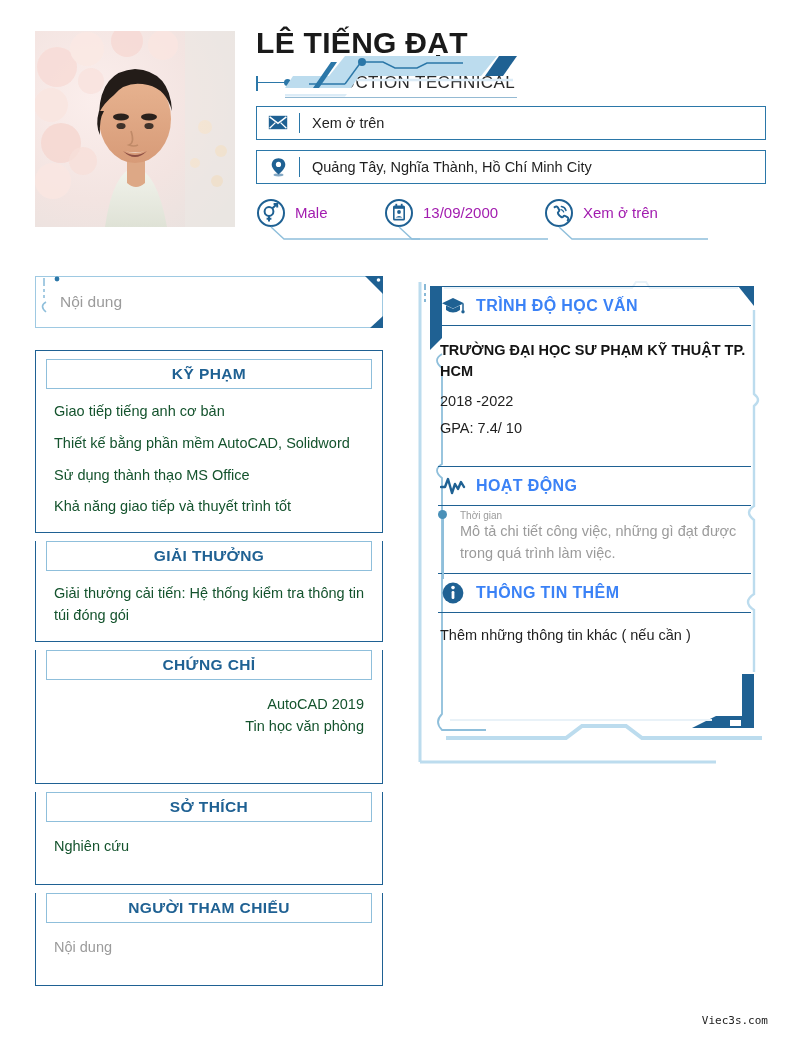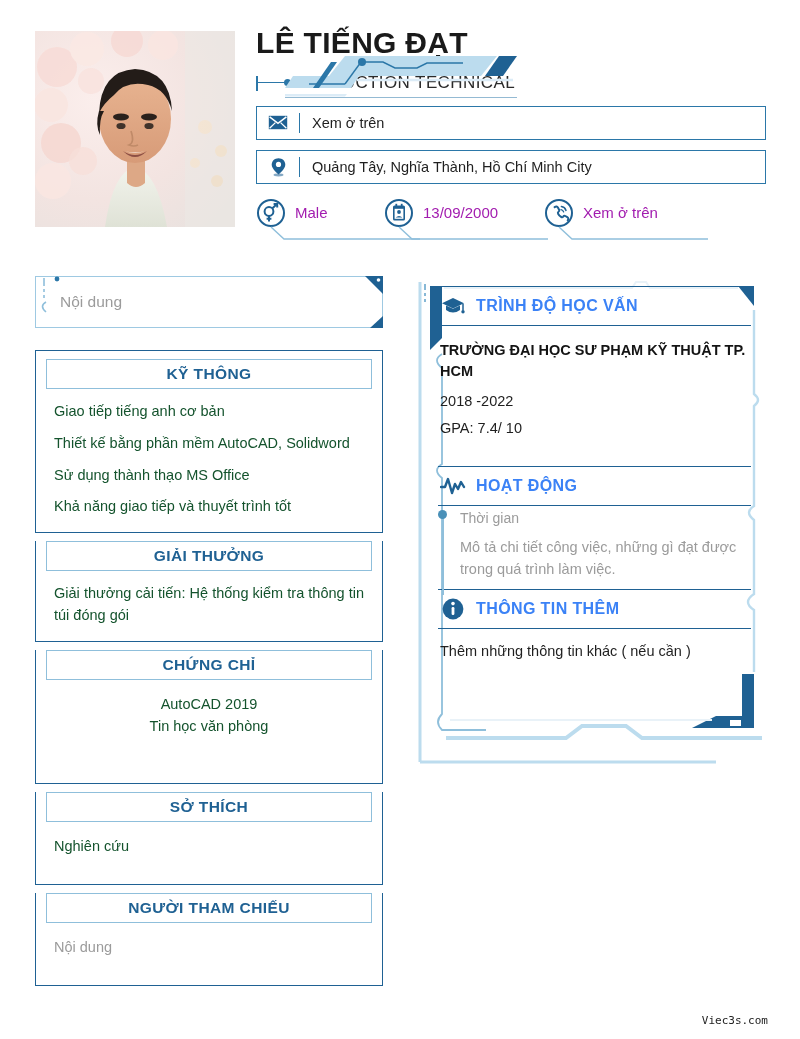--- a/index.html
+++ b/index.html
@@ -91,21 +91,21 @@
   }
   .sec-head-text {
     font-size: 15.5px; font-weight: bold; color: #1f6193; letter-spacing: .4px;
   }
   .sec-body { padding: 12px 18px 14px 18px; }
   .sec-body p {
     font-size: 14.5px; line-height: 1.5; color: #14532d;
     text-align: justify; margin-bottom: 10px;
   }
   .sec-body p:last-child { margin-bottom: 0; }
-  .sec-body p.tight { margin-bottom: 1px; text-align: center; }
+  .sec-body p.tight { margin-bottom: 1px; text-align: right; }
   .sec-body p.muted { color: #9b9b9b; }
   .sec-body.pad-xl { padding: 14px 18px 44px 18px; }
   .sec-body.pad-md { padding: 14px 18px 26px 18px; }
 
   
   .right-col { position: absolute; left: 416px; top: 276px; width: 349px; height: 497px; }
   .right-frame { position: absolute; inset: 0; }
   .right-inner { position: absolute; left: 22px; top: 10px; right: 14px; }
 
   .rsec { margin-bottom: 0; }
@@ -128,21 +128,21 @@
   .rsec-body .extra { font-size: 14.5px; color: #1f1f1f; }
 
   .timeline { position: relative; padding-left: 22px; padding-top: 4px; padding-bottom: 8px; }
   .timeline .tl-line {
     position: absolute; left: 4px; top: 8px; bottom: -6px; width: 1.6px; background: #8fbfdb;
   }
   .timeline .tl-dot {
     position: absolute; left: 0px; top: 4px; width: 9px; height: 9px;
     border-radius: 50%; background: #4a90b8;
   }
-  .timeline .tl-time { font-size: 14px; color: #9b9b9b; margin-bottom: 11px; }
+  .timeline .tl-time { font-size: 10px; color: #9b9b9b; }
   .timeline .tl-desc { font-size: 14.5px; color: #9b9b9b; line-height: 1.5; }
 
   
   .footer {
     position: absolute; right: 32px; bottom: 12px;
     font-family: "DejaVu Sans Mono", monospace;
     font-size: 11px; color: #222;
   }
 </style>
 </head>
@@ -324,21 +324,21 @@
       <svg class="deco-br" width="16" height="14" viewBox="0 0 16 14">
         <path d="M16 14 V2 L3 14 Z" fill="#1f6193"></path>
       </svg>
       <span class="ph">Nội dung</span>
     </div>
 
     <div style="height:22px"></div>
 
     <div class="sec first">
       <div class="sec-head">
-        <span class="sec-head-text">KỸ THÔNG</span>
+        <span class="sec-head-text">KỸ PHẠM</span>
       </div>
       <div class="sec-body">
         <p>Giao tiếp tiếng anh cơ bản</p>
         <p>Thiết kế bằng phần mềm AutoCAD, Solidword</p>
         <p>Sử dụng thành thạo MS Office</p>
         <p>Khả năng giao tiếp và thuyết trình tốt</p>
       </div>
     </div>
 
     <div class="sec">

